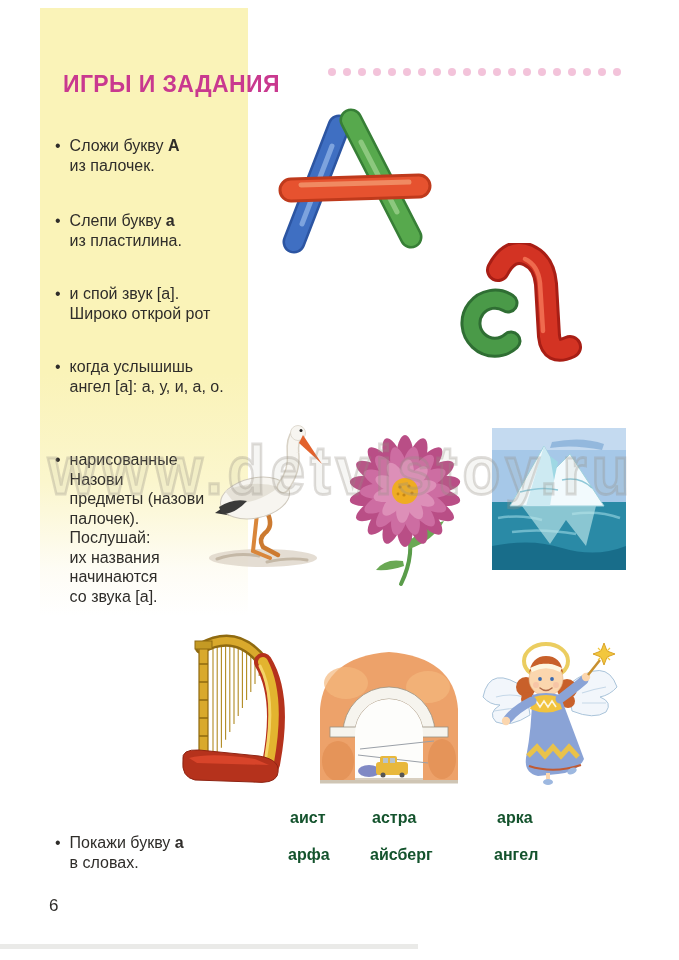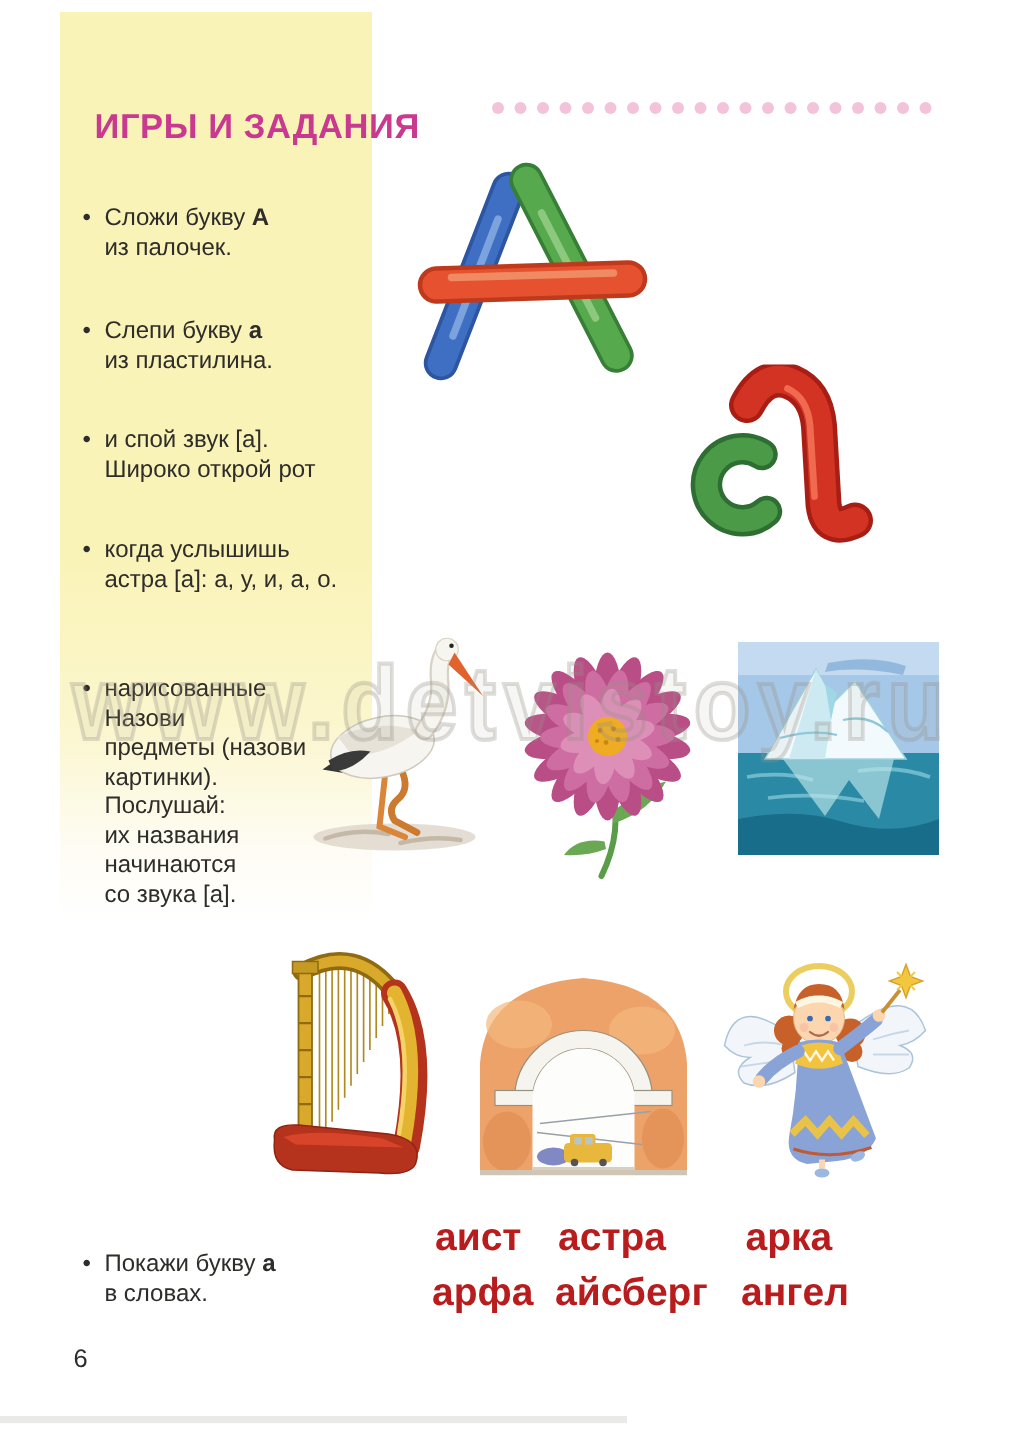--- a/index.html
+++ b/index.html
@@ -30,21 +30,21 @@
   .figA{left:268px;top:104px;width:172px;height:150px;}
   .figa{left:455px;top:243px;width:130px;height:125px;}
   .fig-stork{left:197px;top:419px;width:135px;height:150px;}
   .fig-aster{left:331px;top:429px;width:148px;height:158px;}
   .fig-iceberg{left:492px;top:428px;width:134px;height:142px;}
   .fig-harp{left:167px;top:632px;width:136px;height:156px;}
   .fig-arch{left:316px;top:643px;width:146px;height:145px;}
   .fig-angel{left:482px;top:635px;width:146px;height:158px;}
 
   
-  .word{position:absolute;font-weight:bold;font-size:26px;color:#b91c1c;white-space:nowrap;}
+  .word{position:absolute;font-weight:bold;font-size:16px;color:#14532d;white-space:nowrap;}
   .w11{left:290px;top:809px}.w12{left:372px;top:809px}.w13{left:497px;top:809px}
   .w21{left:288px;top:846px}.w22{left:370px;top:846px}.w23{left:494px;top:846px}
 
   .pagenum{position:absolute;left:49px;top:896px;font-size:17px;color:#2f2d2a;}
 
   
   .watermark{position:absolute;left:48px;top:434px;width:600px;font-size:62px;font-weight:bold;
              letter-spacing:5px;white-space:nowrap;color:rgba(170,164,152,0.10);
              -webkit-text-stroke:2.5px rgba(150,144,132,0.30);transform:scaleY(1.12);
              pointer-events:none;z-index:5;}
@@ -104,31 +104,31 @@
     <div>
       <div>и спой звук [а].</div>
       <div>Широко открой рот</div>
     </div>
   </div>
 
   <div class="task t4">
     <span class="blt">•</span>
     <div>
       <div>когда услышишь</div>
-      <div>астра [а]: а, у, и, а, о.</div>
+      <div>ангел [а]: а, у, и, а, о.</div>
     </div>
   </div>
 
   <div class="task t5">
     <span class="blt">•</span>
     <div>
       <div>нарисованные</div>
       <div>Назови</div>
       <div>предметы (назови</div>
-      <div>картинки).</div>
+      <div>палочек).</div>
       <div>Послушай:</div>
       <div>их названия</div>
       <div>начинаются</div>
       <div>со звука [а].</div>
     </div>
   </div>
 
   <div class="task t6">
     <span class="blt">•</span>
     <div>

